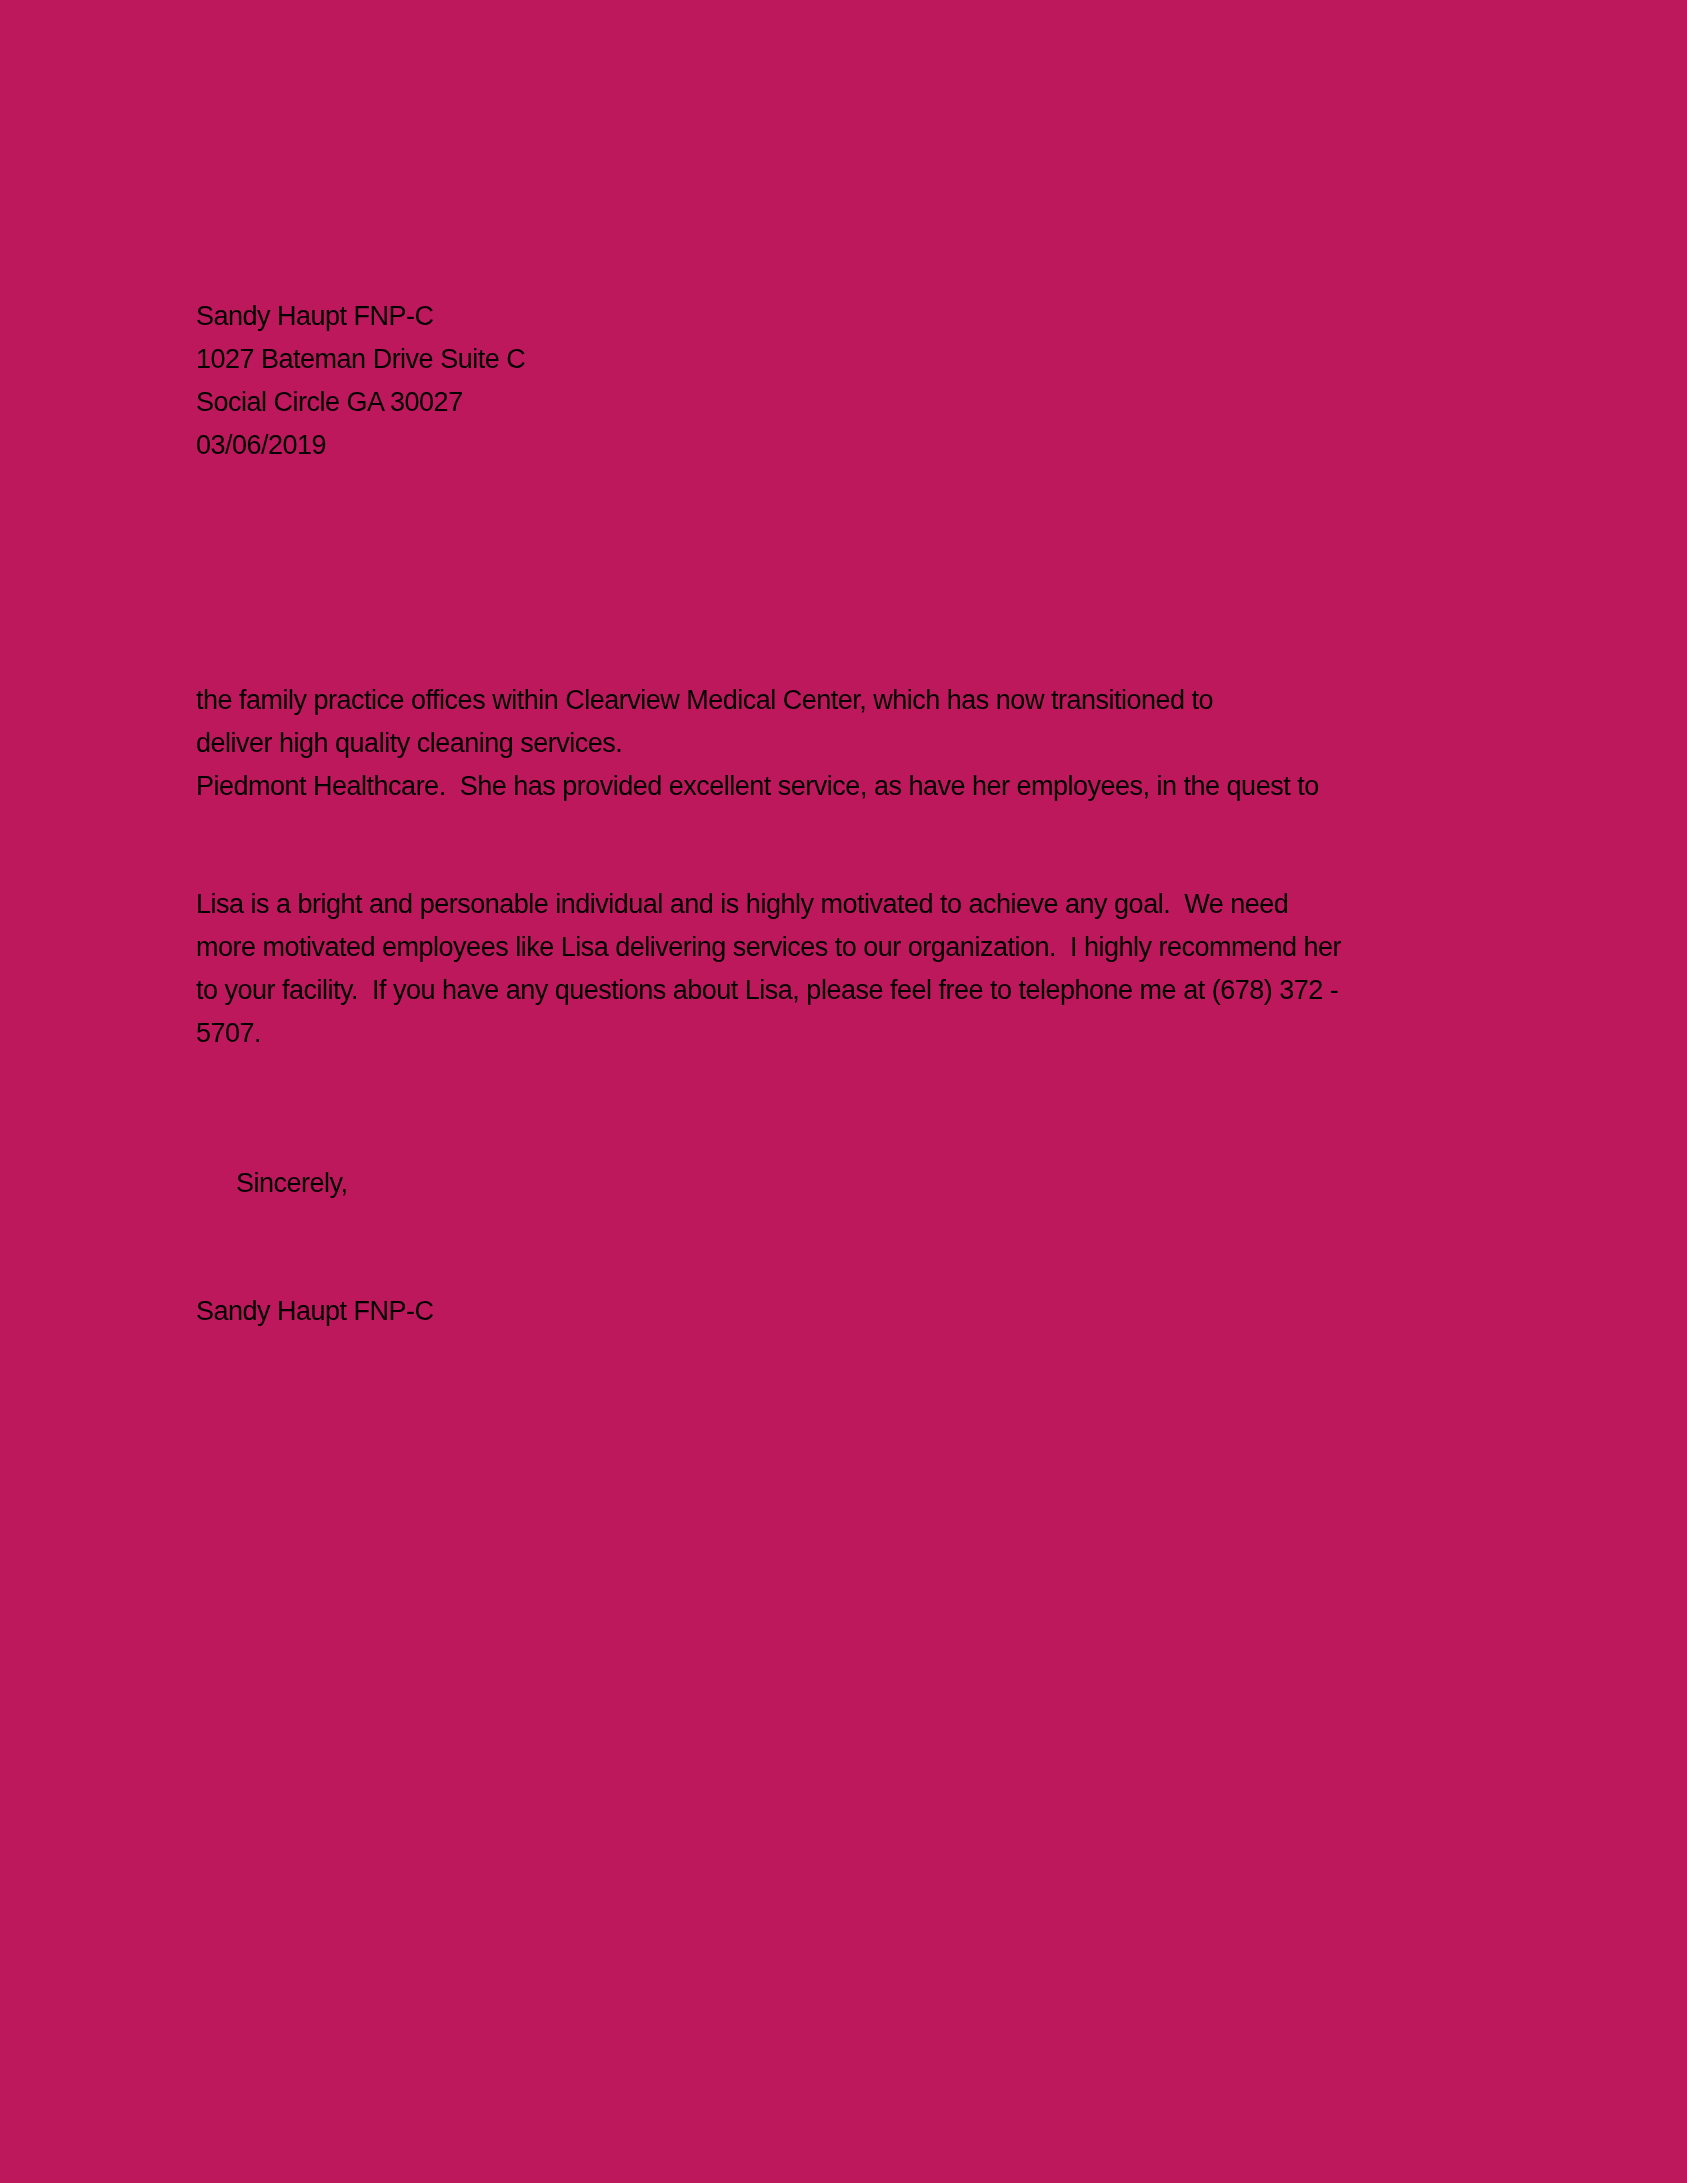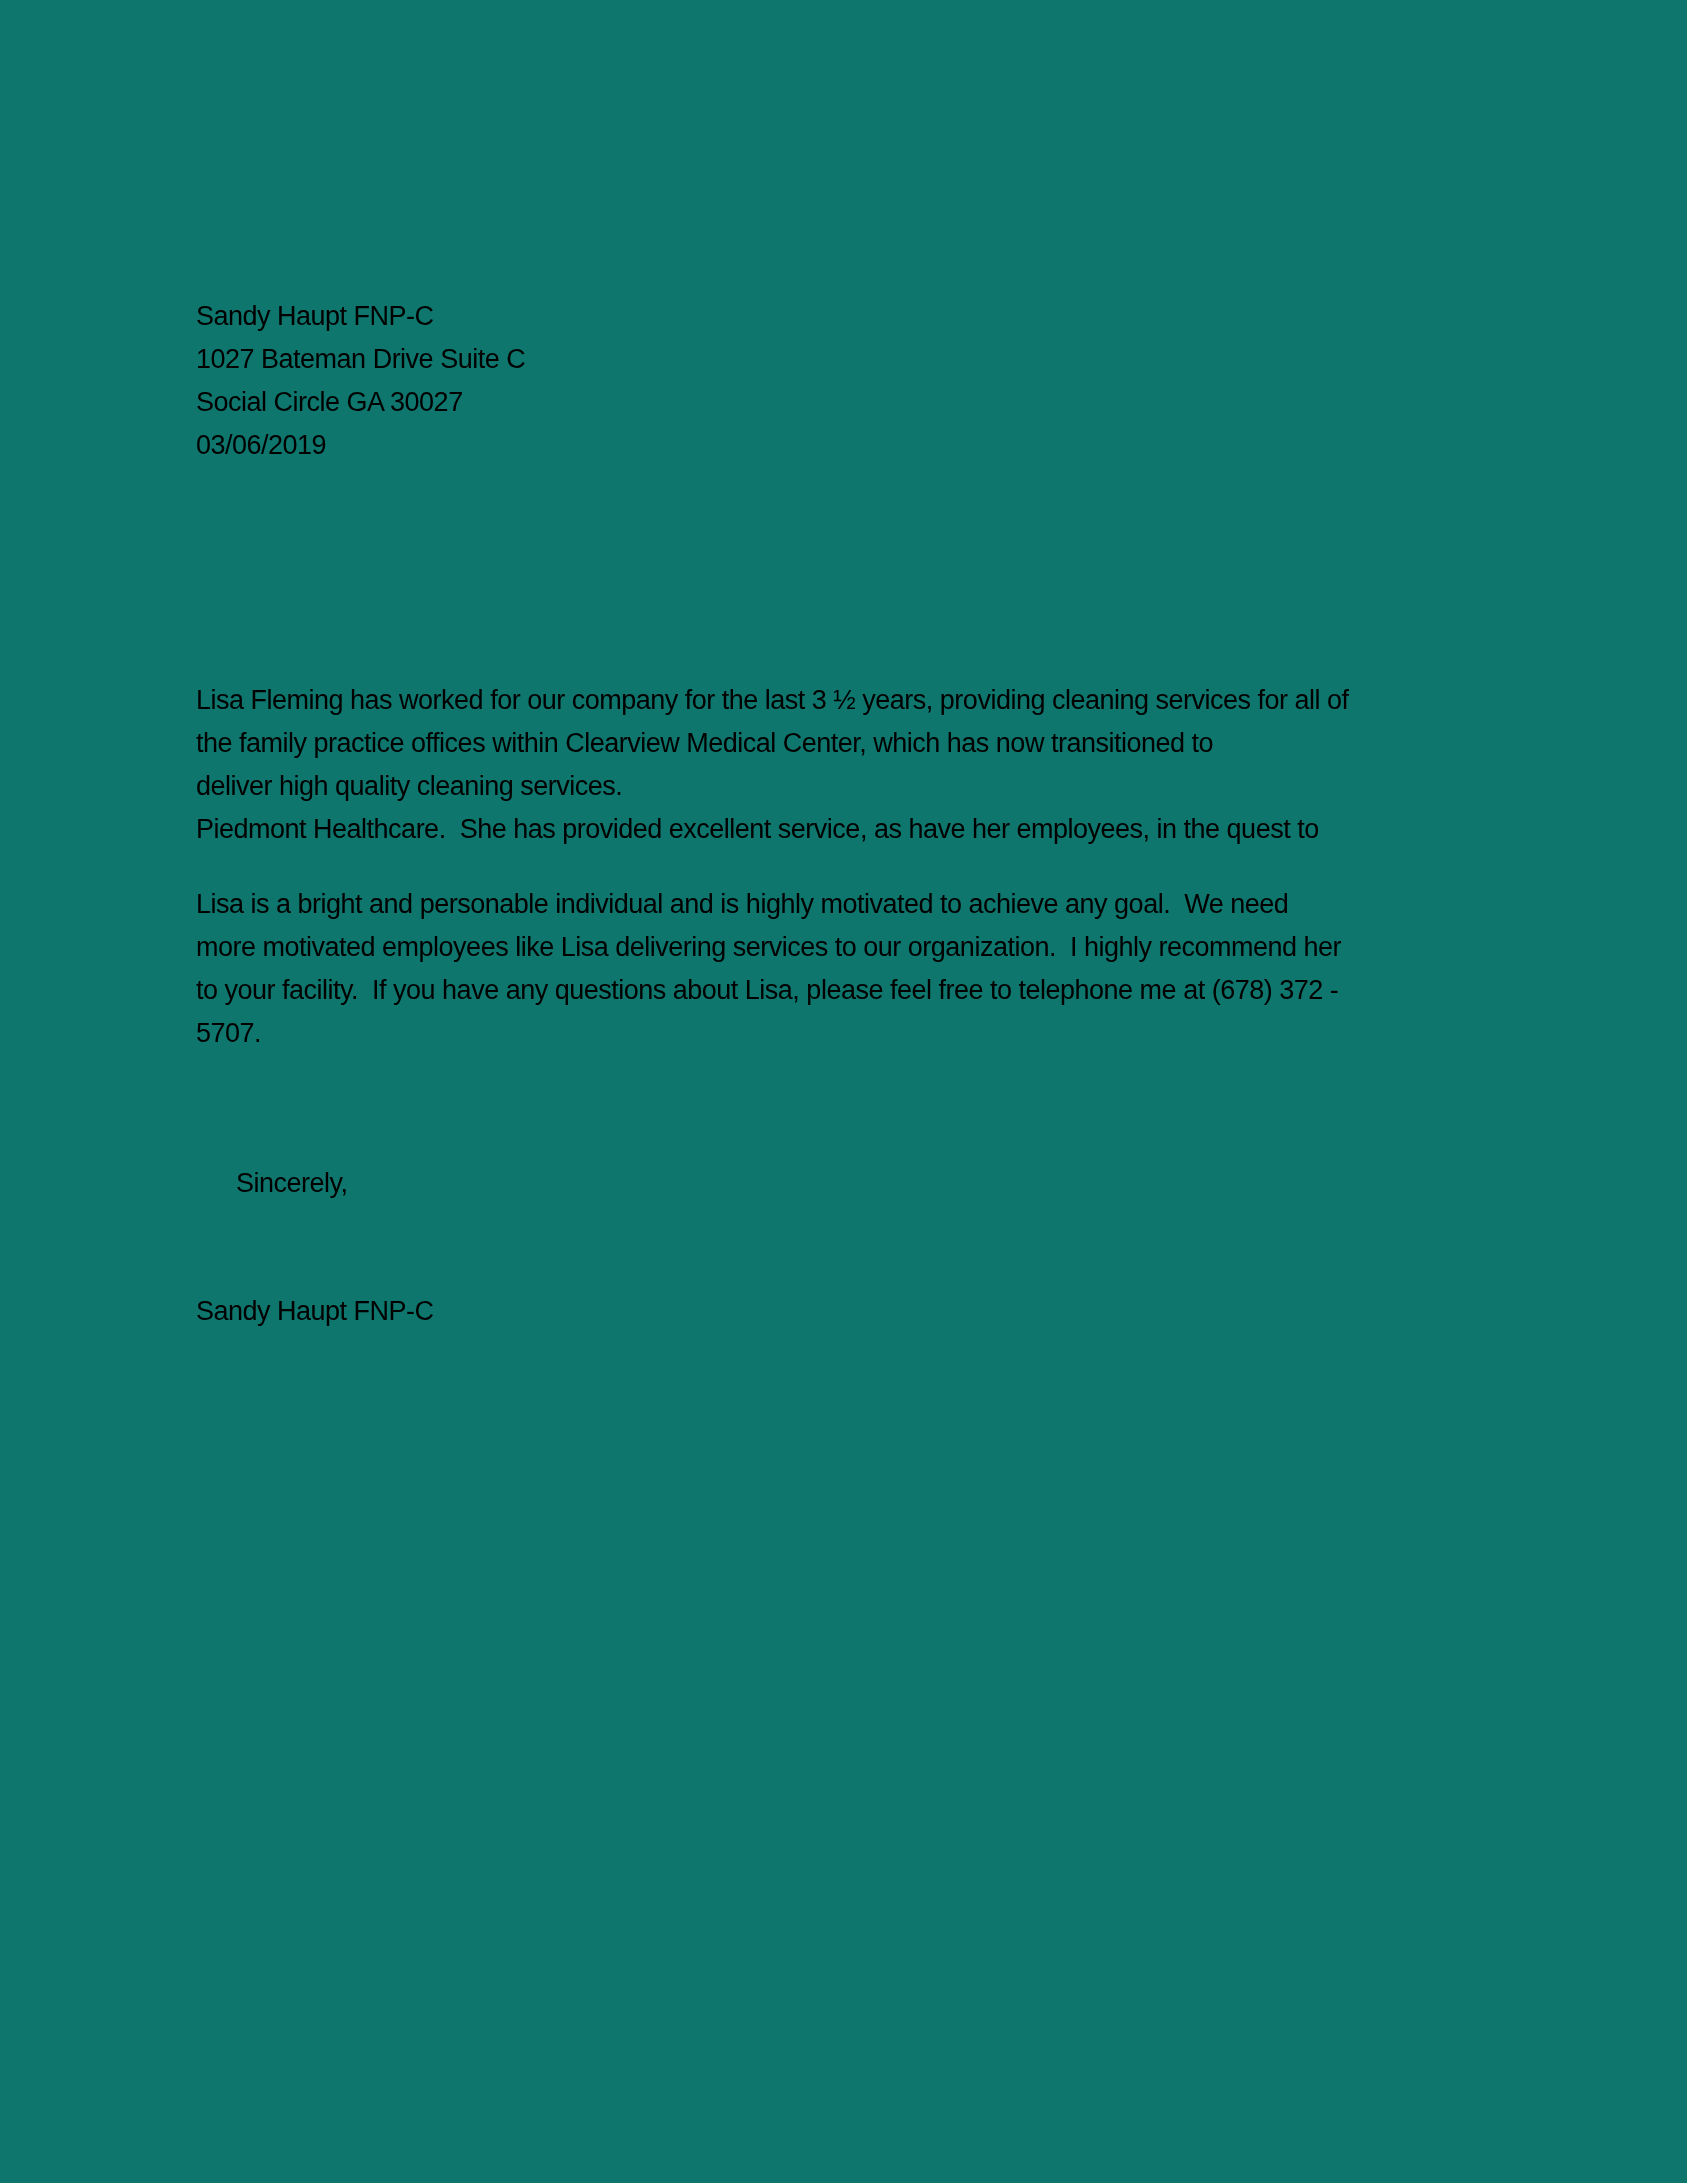--- a/index.html
+++ b/index.html
@@ -4,21 +4,21 @@
 <style>
   html, body {
     margin: 0;
     padding: 0;
     background: #ffffff;
   }
   .page {
     position: relative;
     width: 1687px;
     height: 2183px;
-    background: #0f766e;
+    background: #be185d;
     overflow: hidden;
     font-family: "Liberation Sans", "DejaVu Sans", sans-serif;
     font-size: 27px;
     line-height: 43px;
     letter-spacing: -0.5px;
     color: #000000;
   }
   .block {
     position: absolute;
     left: 196px;
@@ -41,21 +41,20 @@
 
   <div class="block sender-block">
     <div class="line">Sandy Haupt FNP-C</div>
     <div class="line">1027 Bateman Drive Suite C</div>
     <div class="line">Social Circle GA 30027</div>
     <div class="line">03/06/2019</div>
   </div>
 
 
   <div class="block paragraph-1">
-    <div class="line">Lisa Fleming has worked for our company for the last 3 ½ years, providing cleaning services for all of</div>
     <div class="line">the family practice offices within Clearview Medical Center, which has now transitioned to</div>
     <div class="line">deliver high quality cleaning services.</div>
     <div class="line">Piedmont Healthcare.  She has provided excellent service, as have her employees, in the quest to</div>
   </div>
 
   <div class="block paragraph-2">
     <div class="line">Lisa is a bright and personable individual and is highly motivated to achieve any goal.  We need</div>
     <div class="line">more motivated employees like Lisa delivering services to our organization.  I highly recommend her</div>
     <div class="line">to your facility.  If you have any questions about Lisa, please feel free to telephone me at (678) 372 -</div>
     <div class="line">5707.</div>

